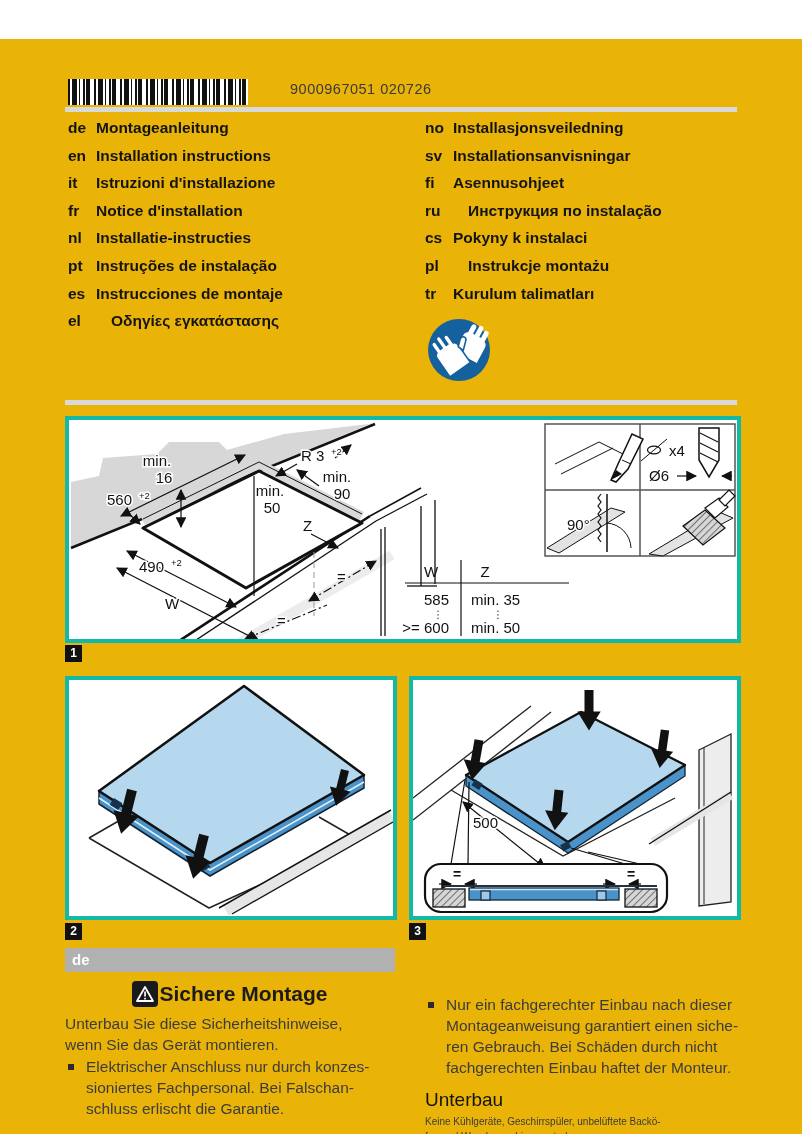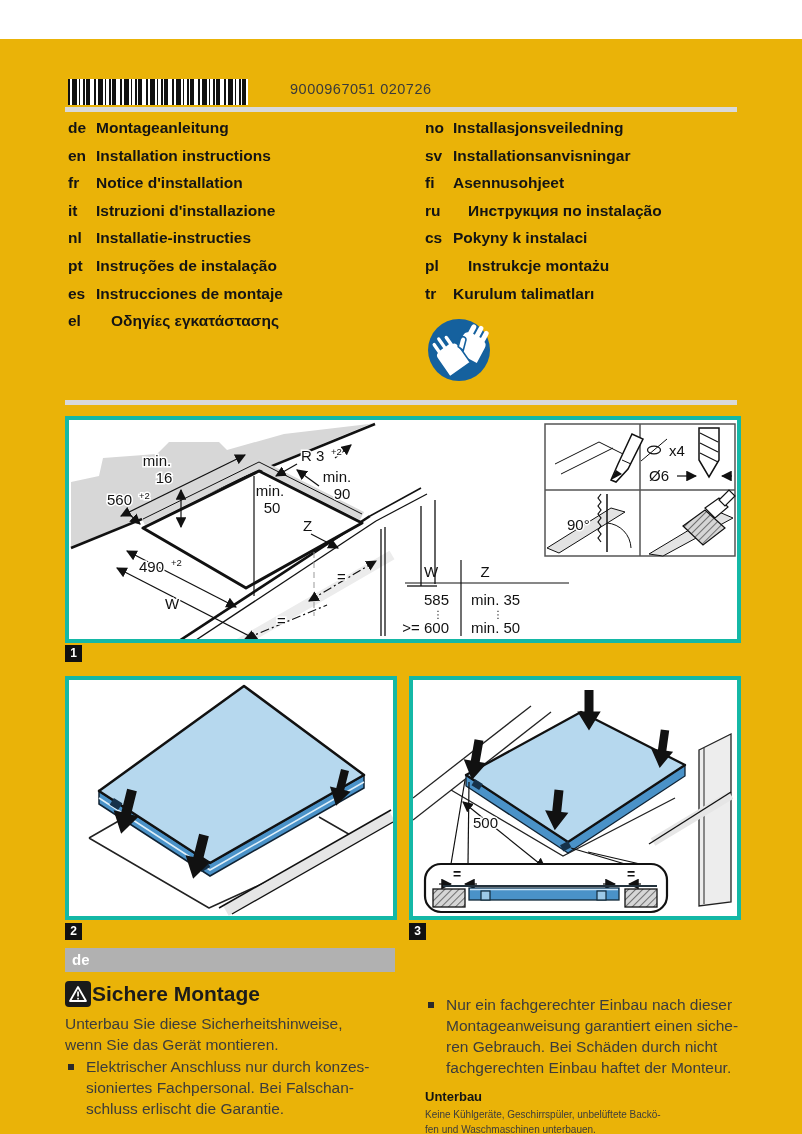--- a/index.html
+++ b/index.html
@@ -35,27 +35,27 @@
   svg text{font-family:"Liberation Sans",sans-serif;fill:#111;}
   .halo{paint-order:stroke;stroke:#fff;stroke-width:3px;}
   .dim{font-size:15px;}
   .sup{font-size:9.5px;}
   .tbl{font-size:15px;}
 
   
   .col-left{position:absolute;left:65px;top:909px;width:330px;}
   .col-right{position:absolute;left:425px;top:954px;width:316px;}
   .de-bar{background:#b1b1b1;color:#fff;font-weight:bold;font-size:15px;padding:3px 0 3px 7px;height:18px;}
-  .sec-head{display:flex;align-items:center;gap:1px;margin-top:9px;}
+  .sec-head{display:flex;align-items:center;gap:1px;margin-top:9px;justify-content:center;}
   .sec-head .txt{font-size:21px;font-weight:bold;color:#1b1b1b;}
   .body-text{font-size:15.5px;line-height:21px;color:#3c3c3c;white-space:pre-line;margin-top:6px;}
   .bullet{display:flex;margin-top:1px;}
   .bullet .sq{width:6px;height:6px;background:#2b2b2b;margin:8px 12px 0 3px;flex-shrink:0;}
   .bullet .body-text{margin-top:0;}
-  .unterbau-h{font-size:13px;font-weight:bold;color:#141414;margin-top:11px;}
+  .unterbau-h{font-size:19px;font-weight:normal;color:#141414;margin-top:11px;}
   .small-text{font-size:10px;line-height:15.2px;color:#3c3c3c;white-space:pre-line;margin-top:3px;}
   .bullet.small .sq{width:5px;height:5px;margin:5px 8px 0 2px;}
   .page-num{position:absolute;right:67px;top:1092px;font-size:13px;color:#454545;}
   .bottom-bar{position:absolute;left:0;top:1127px;width:802px;height:7px;background:#4e4e4e;}
   .bottom-bar .lite{position:absolute;left:712px;top:0;width:90px;height:7px;background:#8e99a6;}
 </style>
 </head>
 <body>
 
 <div class="page">
@@ -67,26 +67,26 @@
   <div class="langs-left">
     <div class="lang-row">
         <span class="code">de</span>
         <span class="label">Montageanleitung</span>
       </div>
     <div class="lang-row">
         <span class="code">en</span>
         <span class="label">Installation instructions</span>
       </div>
     <div class="lang-row">
+        <span class="code">it</span>
+        <span class="label">Istruzioni d'installazione</span>
+      </div>
+    <div class="lang-row">
         <span class="code">fr</span>
         <span class="label">Notice d'installation</span>
-      </div>
-    <div class="lang-row">
-        <span class="code">it</span>
-        <span class="label">Istruzioni d'installazione</span>
       </div>
     <div class="lang-row">
         <span class="code">nl</span>
         <span class="label">Installatie-instructies</span>
       </div>
     <div class="lang-row">
         <span class="code">pt</span>
         <span class="label">Instruções de instalação</span>
       </div>
     <div class="lang-row">

